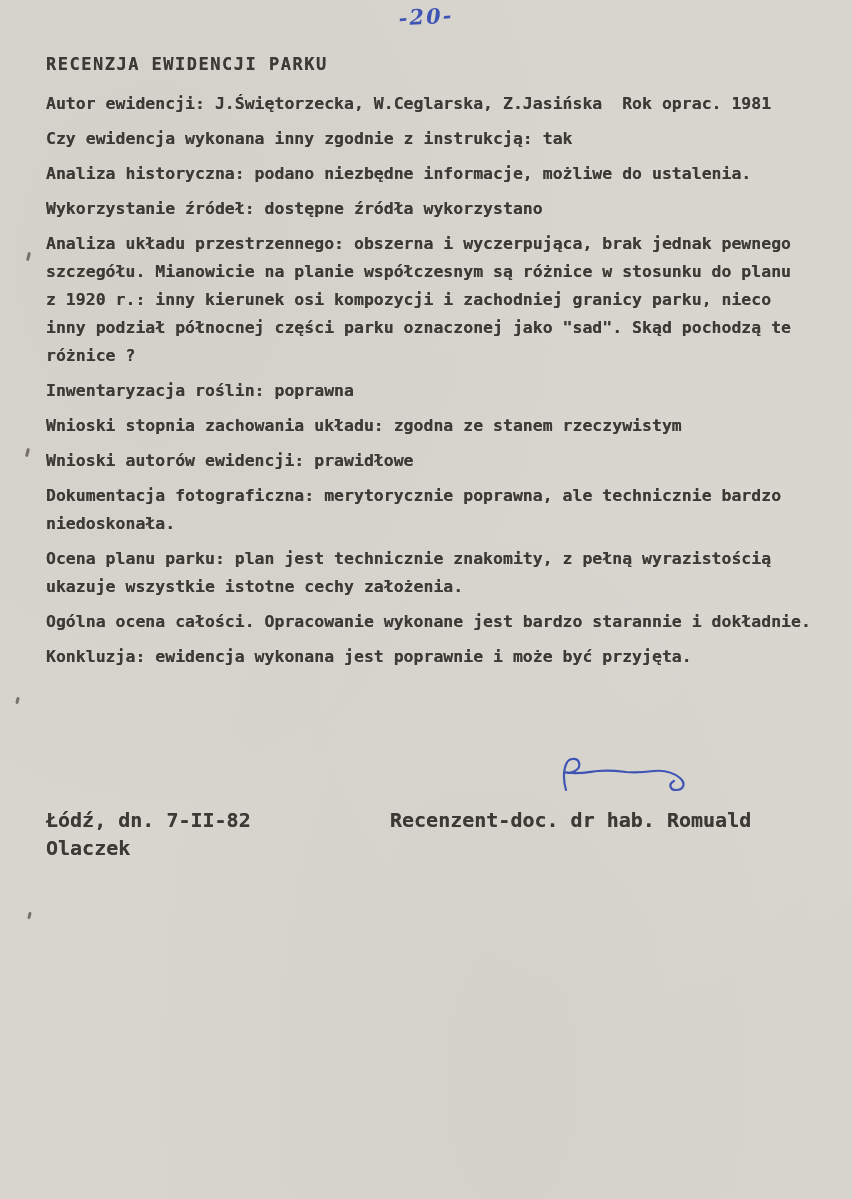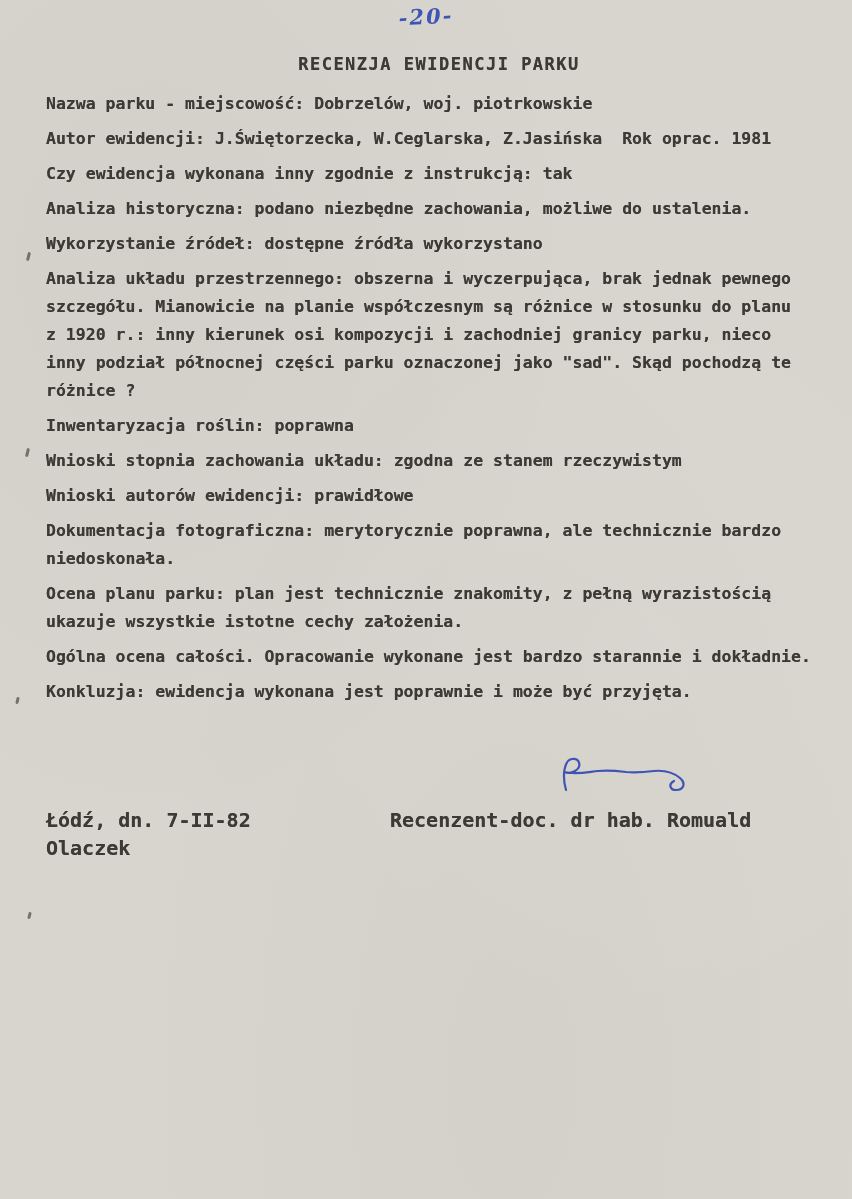--- a/index.html
+++ b/index.html
@@ -30,21 +30,20 @@
     font-weight: bold;
     font-size: 21px;
     color: #3f55b4;
     letter-spacing: 2px;
   }
 
   .title {
     font-size: 17px;
     font-weight: bold;
     letter-spacing: 1.5px;
-    text-align: center;
     line-height: 28px;
     margin-bottom: 12px;
     text-shadow: 0 0 0.5px rgba(60,58,53,0.75);
   }
 
   .body-text p {
     font-size: 16.5px;
     font-weight: bold;
     line-height: 28px;
     margin-bottom: 7px;
@@ -87,24 +86,23 @@
 </head>
 <body>
 
 <div class="sheet">
 
   <div class="page-number">-20-</div>
 
   <h1 class="title">RECENZJA EWIDENCJI PARKU</h1>
 
   <div class="body-text">
-    <p>Nazwa parku - miejscowość: Dobrzelów, woj. piotrkowskie</p>
     <p>Autor ewidencji: J.Świętorzecka, W.Ceglarska, Z.Jasińska  Rok oprac. 1981</p>
     <p>Czy ewidencja wykonana inny zgodnie z instrukcją: tak</p>
-    <p>Analiza historyczna: podano niezbędne zachowania, możliwe do ustalenia.</p>
+    <p>Analiza historyczna: podano niezbędne informacje, możliwe do ustalenia.</p>
     <p>Wykorzystanie źródeł: dostępne źródła wykorzystano</p>
     <p>Analiza układu przestrzennego: obszerna i wyczerpująca, brak jednak pewnego
 szczegółu. Mianowicie na planie współczesnym są różnice w stosunku do planu
 z 1920 r.: inny kierunek osi kompozycji i zachodniej granicy parku, nieco
 inny podział północnej części parku oznaczonej jako "sad". Skąd pochodzą te
 różnice ?</p>
     <p>Inwentaryzacja roślin: poprawna</p>
     <p>Wnioski stopnia zachowania układu: zgodna ze stanem rzeczywistym</p>
     <p>Wnioski autorów ewidencji: prawidłowe</p>
     <p>Dokumentacja fotograficzna: merytorycznie poprawna, ale technicznie bardzo

